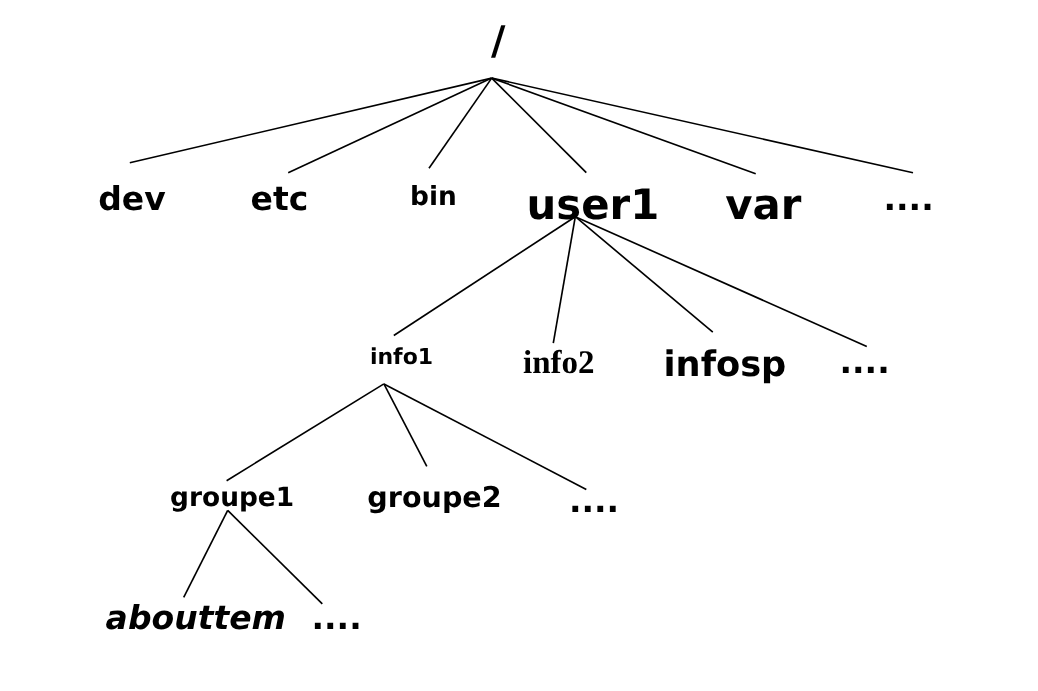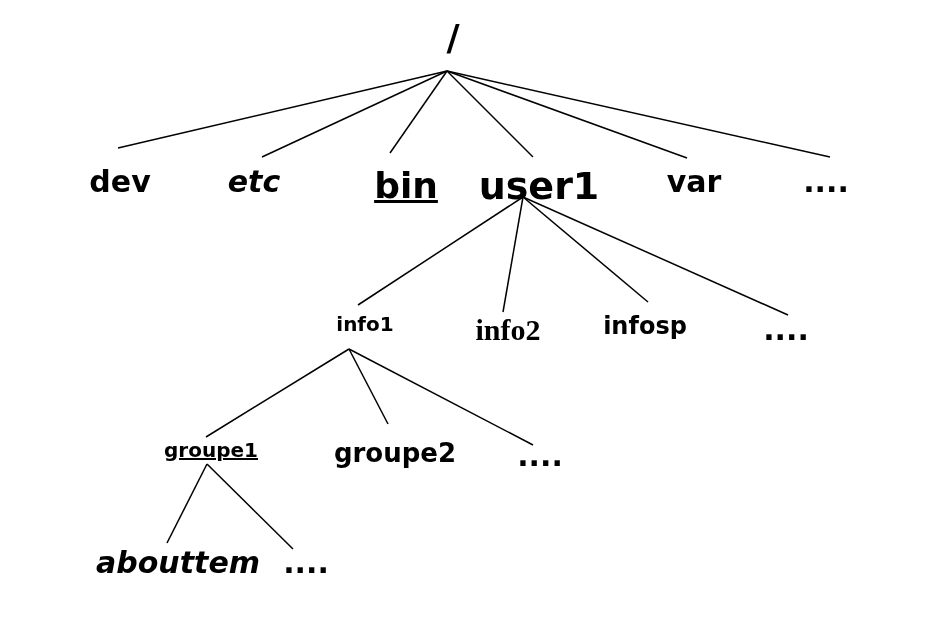--- a/index.html
+++ b/index.html
@@ -50,28 +50,28 @@
       <line x1="523" y1="197" x2="788" y2="315" stroke="#000000" stroke-width="1.5"></line>
       <line x1="349" y1="349" x2="206" y2="437" stroke="#000000" stroke-width="1.5"></line>
       <line x1="349" y1="349" x2="388" y2="424" stroke="#000000" stroke-width="1.5"></line>
       <line x1="349" y1="349" x2="533" y2="445" stroke="#000000" stroke-width="1.5"></line>
       <line x1="207" y1="464" x2="167" y2="543" stroke="#000000" stroke-width="1.5"></line>
       <line x1="207" y1="464" x2="293" y2="549" stroke="#000000" stroke-width="1.5"></line>
     </svg>
   <div id="node-layer">
       <div class="node" style="left: 453px; top: 16px; font-size: 36px;">/</div>
       <div class="node" style="left: 120px; top: 164px; font-size: 30px; text-align: right;">dev</div>
-      <div class="node" style="left: 254px; top: 164px; font-size: 30px; font-style: italic;">etc</div>
-      <div class="node" style="left: 406px; top: 164px; font-size: 36px; text-decoration: underline;">bin</div>
+      <div class="node" style="left: 254px; top: 164px; font-size: 30px;">etc</div>
+      <div class="node" style="left: 394px; top: 164px; font-size: 24px;">bin</div>
       <div class="node" style="left: 539px; top: 164px; font-size: 38px;">user1</div>
-      <div class="node" style="left: 694px; top: 164px; font-size: 30px;">var</div>
+      <div class="node" style="left: 694px; top: 164px; font-size: 38px;">var</div>
       <div class="node" style="left: 826px; top: 164px; font-size: 30px;">....</div>
       <div class="node" style="left: 365px; top: 312px; font-size: 20px;">info1</div>
       <div class="node" style="left: 508px; top: 312px; font-size: 30px; font-family: Liberation Serif, serif;">info2</div>
-      <div class="node" style="left: 645px; top: 312px; font-size: 24px;">infosp</div>
+      <div class="node" style="left: 659px; top: 312px; font-size: 32px;">infosp</div>
       <div class="node" style="left: 786px; top: 312px; font-size: 30px;">....</div>
-      <div class="node" style="left: 211px; top: 438px; font-size: 20px; text-decoration: underline;">groupe1</div>
+      <div class="node" style="left: 211px; top: 438px; font-size: 24px;">groupe1</div>
       <div class="node" style="left: 395px; top: 438px; font-size: 26px;">groupe2</div>
       <div class="node" style="left: 540px; top: 438px; font-size: 30px;">....</div>
       <div class="node" style="left: 178px; top: 545px; font-size: 30px; font-style: italic;">abouttem</div>
       <div class="node" style="left: 306px; top: 545px; font-size: 30px;">....</div>
     </div>
 </div>
 
 </body></html>

